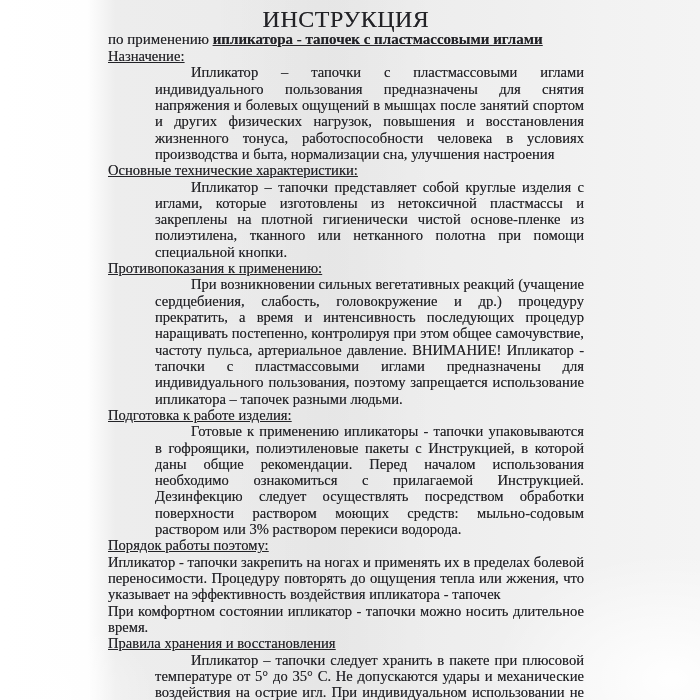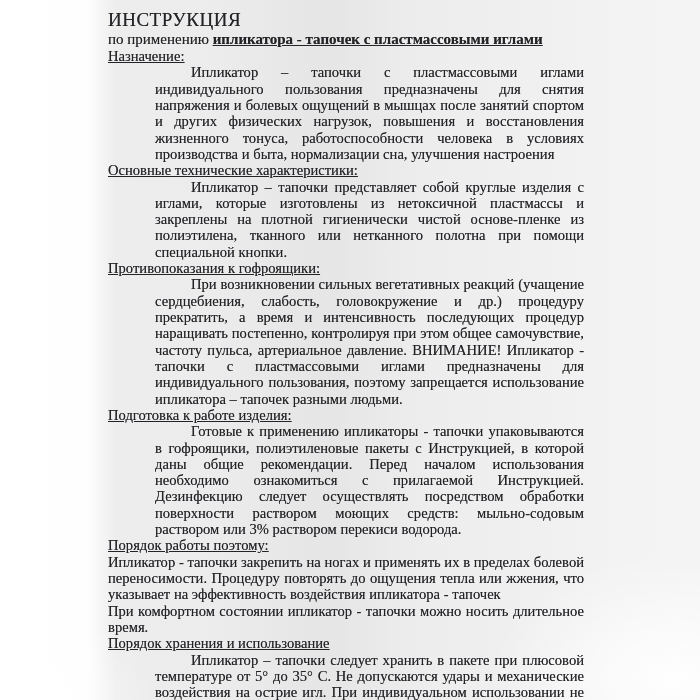--- a/index.html
+++ b/index.html
@@ -22,21 +22,22 @@
     position: absolute;
     left: 108px; top: 9px;
     width: 476px;
     font-size: 14.6px;
     line-height: 16.32px;
     color: #232327;
     text-align: justify;
     text-shadow: 0 0 0.6px rgba(45,45,50,0.6);
   }
   .title {
-    font-size: 19px;
+    text-align: center;
+    font-size: 24px;
     line-height: 21px;
     letter-spacing: 0.5px;
     margin: 0 0 1px 0;
   }
   .subtitle {
     font-size: 15px;
     line-height: 17px;
     text-align: left;
   }
   .subtitle .emph {
@@ -65,33 +66,33 @@
     <div class="heading"><span class="u">Назначение:</span></div>
     <p class="para indent">Ипликатор – тапочки с пластмассовыми иглами индивидуального пользования предназначены для снятия напряжения и болевых ощущений в мышцах после занятий спортом и других физических нагрузок, повышения и восстановления жизненного тонуса, работоспособности человека в условиях производства и быта, нормализации сна, улучшения настроения</p>
   </div>
 
   <div class="section">
     <div class="heading"><span class="u">Основные технические характеристики:</span></div>
     <p class="para indent">Ипликатор – тапочки представляет собой круглые изделия с иглами, которые изготовлены из нетоксичной пластмассы и закреплены на плотной гигиенически чистой основе-пленке из полиэтилена, тканного или нетканного полотна при помощи специальной кнопки.</p>
   </div>
 
   <div class="section">
-    <div class="heading"><span class="u">Противопоказания к гофроящики:</span></div>
+    <div class="heading"><span class="u">Противопоказания к применению:</span></div>
     <p class="para indent">При возникновении сильных вегетативных реакций (учащение сердцебиения, слабость, головокружение и др.) процедуру прекратить, а время и интенсивность последующих процедур наращивать постепенно, контролируя при этом общее самочувствие, частоту пульса, артериальное давление. ВНИМАНИЕ! Ипликатор - тапочки с пластмассовыми иглами предназначены для индивидуального пользования, поэтому запрещается использование ипликатора – тапочек разными людьми.</p>
   </div>
 
   <div class="section">
     <div class="heading"><span class="u">Подготовка к работе изделия:</span></div>
     <p class="para indent">Готовые к применению ипликаторы - тапочки упаковываются в гофроящики, полиэтиленовые пакеты с Инструкцией, в которой даны общие рекомендации. Перед началом использования необходимо ознакомиться с прилагаемой Инструкцией. Дезинфекцию следует осуществлять посредством обработки поверхности раствором моющих средств: мыльно-содовым раствором или 3% раствором перекиси водорода.</p>
   </div>
 
   <div class="section">
     <div class="heading"><span class="u">Порядок работы поэтому:</span></div>
     <p class="para">Ипликатор - тапочки закрепить на ногах и применять их в пределах болевой переносимости. Процедуру повторять до ощущения тепла или жжения, что указывает на эффективность воздействия ипликатора - тапочек</p>
     <p class="para">При комфортном состоянии ипликатор - тапочки можно носить длительное время.</p>
   </div>
 
   <div class="section">
-    <div class="heading"><span class="u">Порядок хранения и использование</span></div>
+    <div class="heading"><span class="u">Правила хранения и восстановления</span></div>
     <p class="para indent">Ипликатор – тапочки следует хранить в пакете при плюсовой температуре от 5° до 35° С. Не допускаются удары и механические воздействия на острие игл. При индивидуальном использовании не рекомендуется подвергать ипликатор – тапочки тепловой обработке. Для удлинения срока службы достаточно его промыть и просушить в потоке теплого воздуха. Срок службы ипликатора- тапочек не менее 2 лет.</p>
   </div>
 
 </div>
 
 </body></html>

